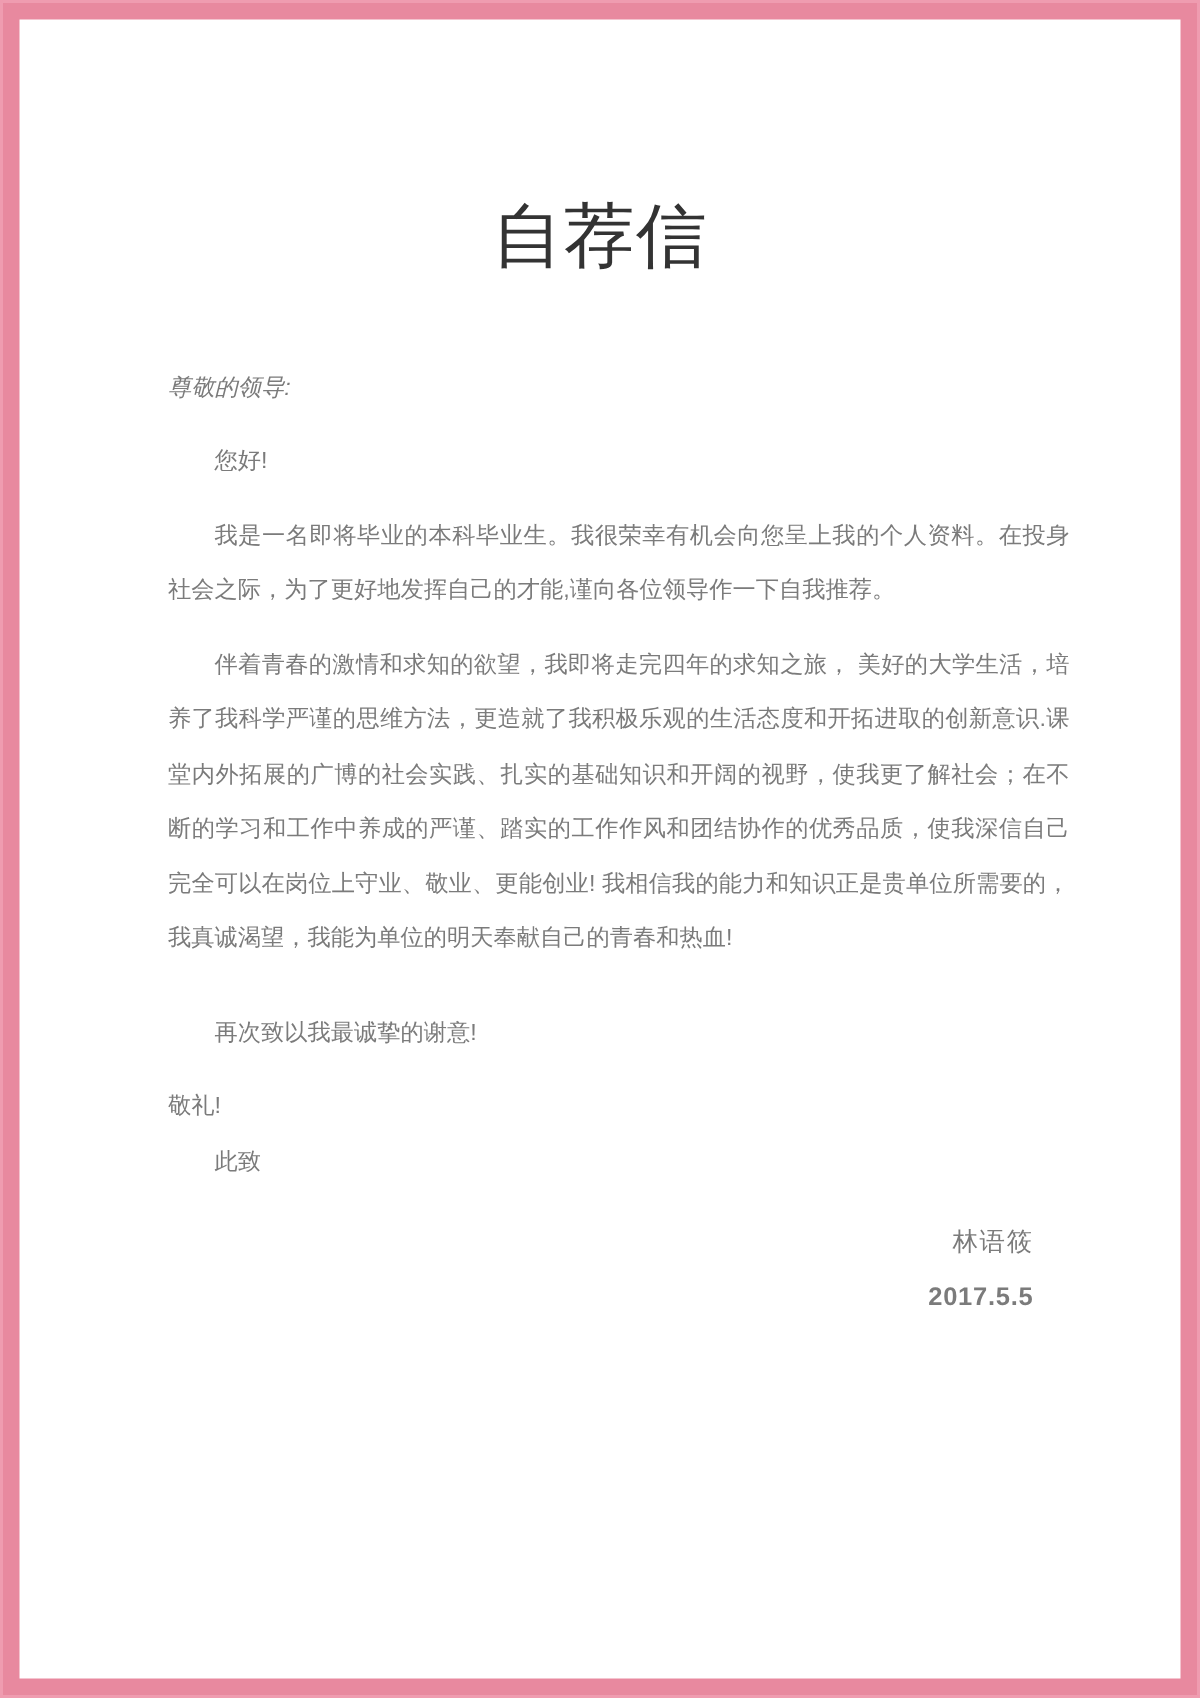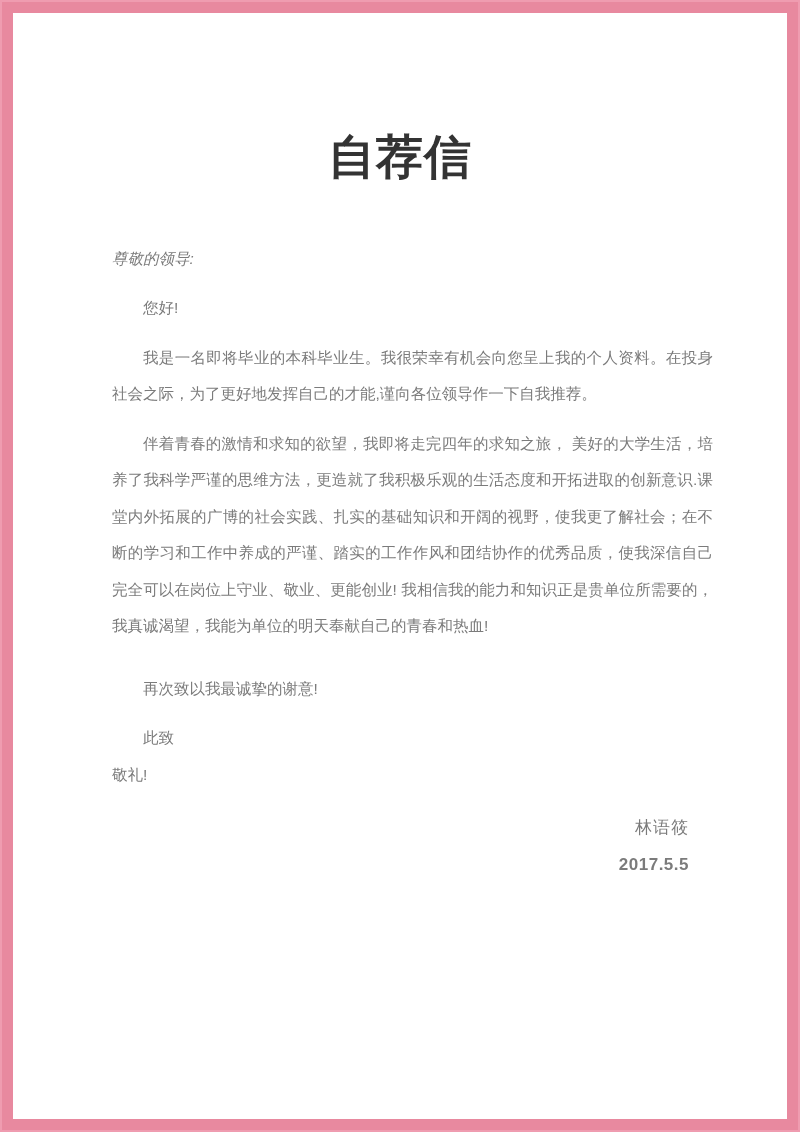--- a/index.html
+++ b/index.html
@@ -39,21 +39,21 @@
     height: 100%;
     background: #ffffff;
   }
 
   
   .doc-title {
     margin: 0;
     padding-top: 118px;
     text-align: center;
     font-size: 47px;
-    font-weight: bold;
+    font-weight: normal;
     color: #333333;
     letter-spacing: 1px;
     line-height: 1.1;
   }
 
   
   .letter-body {
     box-sizing: border-box;
     margin: 0 auto;
     padding: 0 74px 0 99px;
@@ -134,23 +134,23 @@
 
       <div class="gap-md"></div>
 
 
       <div class="gap-md"></div>
 
       <p class="para">再次致以我最诚挚的谢意!</p>
 
       <div class="gap-md"></div>
 
+      <p class="closing-line flush">敬礼!</p>
+
       <p class="closing-line">此致</p>
-
-      <p class="closing-line flush">敬礼!</p>
 
       <div class="sig-space"></div>
 
       <div class="signoff">
         <div class="name">林语筱</div>
         <div class="date">2017.5.5</div>
       </div>
 
     </div>
   </div>

